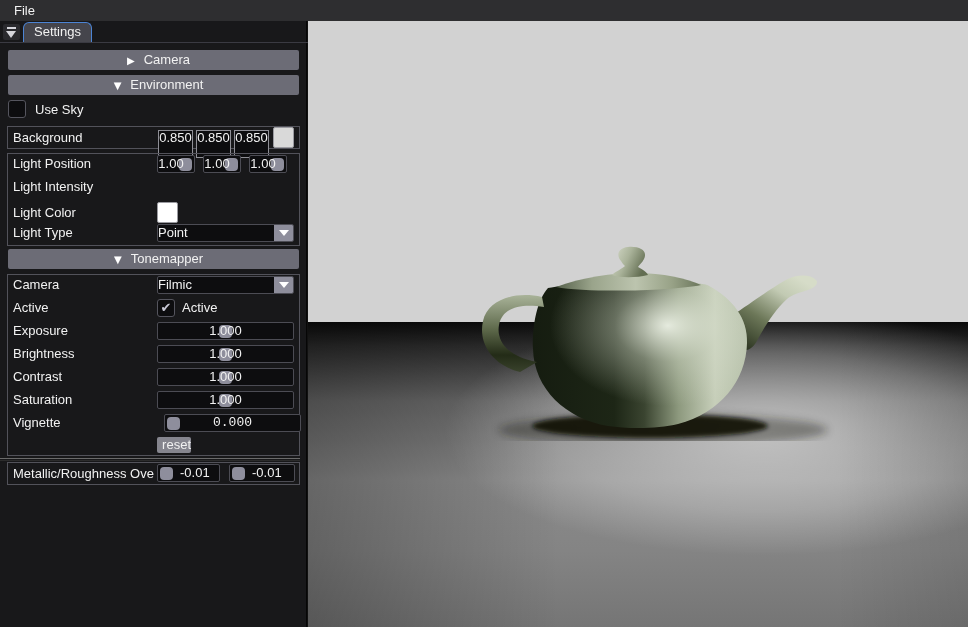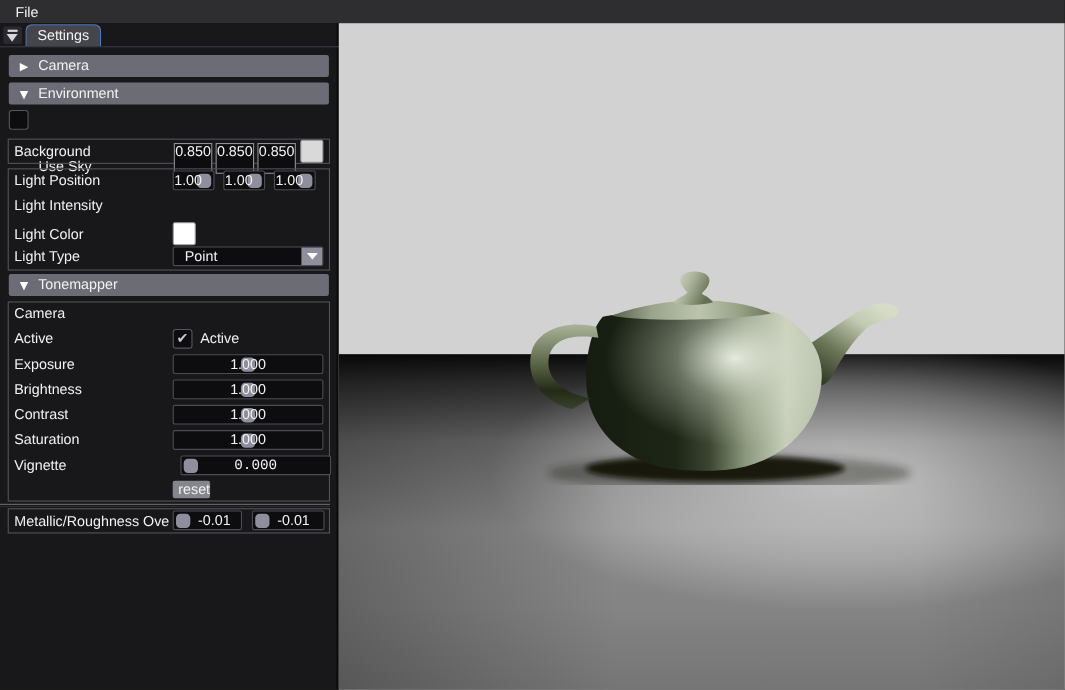--- a/index.html
+++ b/index.html
@@ -13,21 +13,21 @@
 
   
   .panel{position:absolute;left:0;top:21px;width:307px;height:606px;background:var(--panel_bg);border-right:1px solid #060606;box-sizing:border-box;}
   .tabbar{position:absolute;left:0;top:0;width:307px;height:21px;border-bottom:1px solid #3a3a42;padding-left:32px;}
   .tab-list-btn{position:absolute;left:3px;top:3px;width:17px;height:16px;background:#2a2a2e;border-radius:2px;}
   .tlb-bar{position:absolute;left:4px;top:3px;width:9px;height:2px;background:#d6d6dc;}
   .tlb-tri{position:absolute;left:3px;top:7px;width:0;height:0;border-left:5.5px solid transparent;border-right:5.5px solid transparent;border-top:7px solid #d6d6dc;}
   .tab{position:absolute;left:23px;top:1px;height:19px;line-height:18px;padding:0 10px;background:var(--tab_bg);
        border:1px solid var(--accent_tab_outline);border-bottom:none;border-radius:6px 6px 0 0;}
 
-  .header{position:absolute;left:8px;width:291px;height:20px;background:var(--header_bg);border-radius:2px;line-height:20px;cursor:default;}
+  .header{position:absolute;left:8px;width:291px;height:20px;background:var(--header_bg);border-radius:2px;line-height:20px;cursor:default;text-align:center;}
   .header .arrow{font-family:"DejaVu Sans",sans-serif;font-size:10px;margin:0 9px 0 10px;color:#fff;}
   .hdr-camera{top:29px;} .hdr-env{top:54px;} .hdr-tone{top:228px;}
 
   .frame{position:absolute;border:1px solid var(--frame_border);box-sizing:border-box;}
   .frame-bg{left:7px;top:105px;width:293px;height:23px;}
   .frame-light{left:7px;top:132px;width:293px;height:93px;}
   .frame-tone{left:7px;top:253px;width:293px;height:182px;}
   .frame-metal{left:7px;top:441px;width:293px;height:23px;}
   .separator{position:absolute;left:0;top:437px;width:300px;height:1px;background:#6a6a6a;box-shadow:0 2px 0 #2c2c2c;}
 
@@ -41,21 +41,21 @@
              text-align:center;line-height:14px;font-size:13px;}
   .swatch{position:absolute;width:21px;height:21px;border:1px solid #9a9aa0;border-radius:2px;box-sizing:border-box;}
 
   .slider{position:absolute;height:18px;background:var(--input_bg);border:1px solid #4c4c54;border-radius:2px;box-sizing:border-box;
           text-align:center;line-height:16px;font-size:13px;}
   .grab{position:absolute;top:1.5px;width:13px;height:13px;background:var(--knob);border-radius:4px;}
   .grab-right{right:2px;} .grab-left{left:2px;} .grab-center{left:50%;margin-left:-6.5px;}
   .slider .txt{position:relative;z-index:2;}
 
   .combo{position:absolute;height:18px;background:var(--input_bg);border:1px solid #4c4c54;border-radius:2px;box-sizing:border-box;
-         line-height:16px;padding-left:10px;}
+         line-height:16px;padding-left:0;}
   .combo-btn{position:absolute;right:0;top:0;width:19px;height:16px;background:var(--knob);border-radius:0 1px 1px 0;}
   .combo-tri{position:absolute;left:4.5px;top:5px;width:0;height:0;border-left:5px solid transparent;border-right:5px solid transparent;border-top:6.5px solid #ffffff;}
 
   .btn{position:absolute;background:var(--button_bg);border-radius:2px;text-align:right;line-height:16px;font-size:13px;}
 
   
   .viewport{position:absolute;left:308px;top:21px;width:660px;height:606px;background:var(--wall);overflow:hidden;}
   .floor{position:absolute;left:0;top:301px;width:660px;height:305px;
     background:
       linear-gradient(to right, rgba(0,0,0,0.26), rgba(0,0,0,0) 38%, rgba(0,0,0,0) 80%, rgba(0,0,0,0.10)),
@@ -82,21 +82,21 @@
 
   <div class="header hdr-camera">
     <span class="arrow">▶</span><span>Camera</span>
   </div>
 
   <div class="header hdr-env">
     <span class="arrow">▼</span><span>Environment</span>
   </div>
 
   <div class="checkbox" style="left:8px;top:79px;"></div>
-  <div class="rowlabel" style="top:79px;left:35px;line-height:19px;margin-top:41px;">Use Sky</div>
+  <div class="rowlabel" style="top:79px;left:35px;line-height:19px;">Use Sky</div>
 
   <div class="frame frame-bg"></div>
   <div class="rowlabel" style="top:105px;line-height:23px;">Background</div>
   <div class="num-input" style="left:158px;top:109px;width:35px;">0.850</div>
   <div class="num-input" style="left:196px;top:109px;width:35px;">0.850</div>
   <div class="num-input" style="left:234px;top:109px;width:35px;">0.850</div>
   <div class="swatch" style="left:273px;top:106px;background:var(--swatch_background);"></div>
 
   <div class="frame frame-light"></div>
 
@@ -127,20 +127,26 @@
       </span>
   </div>
 
   <div class="header hdr-tone">
     <span class="arrow">▼</span><span>Tonemapper</span>
   </div>
 
   <div class="frame frame-tone"></div>
 
   <div class="rowlabel" style="top:255px;line-height:18px;">Camera</div>
+  <div class="combo" style="left:157px;top:255px;width:137px;">
+    <span>Filmic</span>
+    <span class="combo-btn">
+        <span class="combo-tri"></span>
+      </span>
+  </div>
 
   <div class="rowlabel" style="top:278px;line-height:18px;">Active</div>
   <div class="checkbox" style="left:157px;top:278px;">
     <span class="check">✔</span>
   </div>
   <div class="rowlabel" style="left:182px;top:278px;line-height:18px;">Active</div>
 
   <div class="rowlabel" style="top:301px;line-height:18px;">Exposure</div>
   <div class="slider" style="left:157px;top:301px;width:137px;">
     <span class="grab grab-center"></span>

